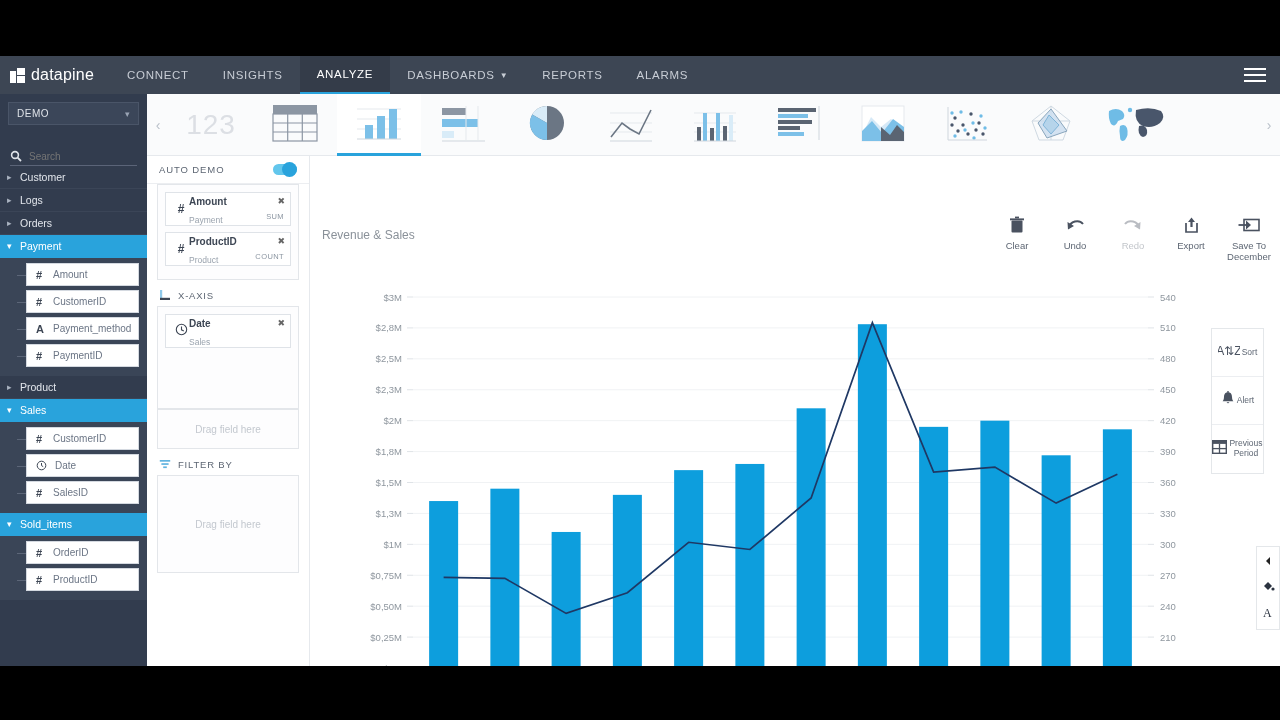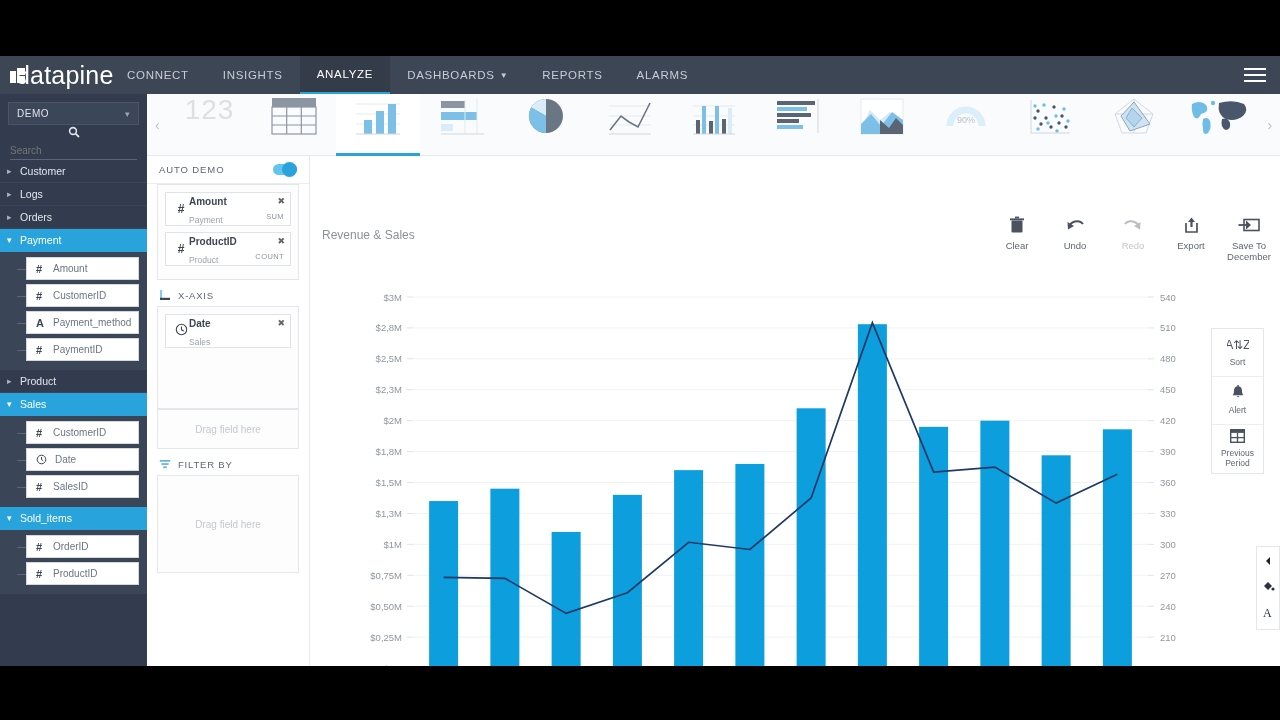--- a/index.html
+++ b/index.html
@@ -9,47 +9,47 @@
   .screen { position: absolute; left: 0; top: 56px; width: 1280px; height: 610px; background: #fff; overflow: hidden; }
 
   
   .topnav { position: absolute; left:0; top:0; width:1280px; height:38px; background:#3d4654; display:flex; align-items:center; }
   .brand { display:flex; align-items:center; gap:6px; padding-left:10px; width:110px; }
   .brand-mark { width:15px; height:15px; position:relative; }
   .brand-mark i { position:absolute; background:#fff; display:block; }
   .brand-mark i:nth-child(1){ left:0; top:3px; width:6px; height:12px; }
   .brand-mark i:nth-child(2){ left:7px; top:0; width:8px; height:7px; }
   .brand-mark i:nth-child(3){ left:7px; top:8px; width:8px; height:7px; }
-  .brand-text { color:#fff; font-size:25px; letter-spacing:.2px; }
+  .brand-text { color:#fff; font-size:16px; letter-spacing:.2px; }
   .navitem { height:38px; padding:0 17px; display:flex; align-items:center; color:#c8cdd5; font-size:11.5px; letter-spacing:.7px; cursor:pointer; }
   .navitem.active { background:#343c49; color:#fff; border-bottom:2px solid #29a3dc; }
   .caret { margin-left:5px; font-size:8px; }
   .hamb { position:absolute; right:14px; top:12px; width:22px; }
   .hamb i { display:block; height:2px; background:#fff; margin-bottom:4px; }
 
   
   .sidebar { position:absolute; left:0; top:38px; width:147px; height:572px; background:#323c4e; overflow:hidden; }
   .db-select { margin:8px 8px 0; height:23px; background:#3b4659; border:1px solid #4a5568; display:flex; align-items:center; padding:0 8px; color:#dfe3e9; font-size:10px; letter-spacing:.5px; cursor:pointer; }
   .db-select .chev { margin-left:auto; font-size:9px; color:#9aa4b4; }
-  .search-row { margin:1px 10px 0; display:flex; align-items:center; gap:7px; border-bottom:1px solid #5b6478; padding-bottom:3px;flex-direction:column; }
+  .search-row { margin:25px 10px 0; display:flex; align-items:center; gap:7px; border-bottom:1px solid #5b6478; padding-bottom:3px; }
   .search-row svg { flex:0 0 auto; }
   .search-row input { background:transparent; border:0; outline:none; color:#98a2b3; font-size:10px; width:100%; font-family:inherit; }
   .tbl { height:23px; display:flex; align-items:center; padding-left:7px; color:#e2e6ec; font-size:10.5px; border-bottom:1px solid #3b4557; cursor:pointer; }
   .tbl .arw { width:13px; font-size:9px; color:#aab3c0; }
   .tbl.open { background:#29a3dc; color:#fff; border-bottom-color:#29a3dc; }
   .tbl.open .arw { color:#fff; }
   .fieldwrap { background:#3a4557; padding:5px 0 5px 0; }
   .field { margin:0 8px 4px 26px; height:23px; background:#fff; border:1px solid #d4d9e0; display:flex; align-items:center; gap:8px; padding-left:9px; font-size:10px; color:#6b7585; cursor:pointer; position:relative; }
   .field::before { content:""; position:absolute; left:-10px; top:11px; width:9px; height:1px; background:#5c6678; }
   .field .ic { font-size:11px; color:#3d4654; font-weight:bold; width:9px; }
 
   
   .strip { position:absolute; left:147px; top:38px; width:1133px; height:62px; background:#fafbfc; border-bottom:1px solid #e6e9ed; display:flex; align-items:center; }
   .strip-arrow { width:22px; text-align:center; color:#b9c0c9; font-size:14px; cursor:pointer; }
-  .ct { width:84px; height:62px; display:flex; justify-content:center; cursor:pointer; }
+  .ct { width:84px; height:62px; display:flex; align-items:center; justify-content:center; cursor:pointer; }
   .ct.sel { background:#fff; border-bottom:3px solid #29a3dc; }
   .ct-123 { color:#dcdfe4; font-size:28px; font-weight:300; letter-spacing:1px; }
 
   
   .cfg { position:absolute; left:147px; top:100px; width:163px; height:510px; background:#fff; border-right:1px solid #e6e9ed; overflow:hidden; }
   .autoq { height:28px; border-bottom:1px solid #eceef1; display:flex; align-items:center; padding:0 12px; }
   .autoq span { font-size:9.5px; color:#5d6673; letter-spacing:.9px; }
   .toggle { margin-left:auto; width:24px; height:11px; border-radius:6px; background:#62c6ec; position:relative; cursor:pointer; }
   .toggle i { position:absolute; right:0; top:-2px; width:15px; height:15px; border-radius:50%; background:#29a3dc; }
   .sec-hd { display:flex; align-items:center; gap:7px; padding:9px 12px 5px; }
@@ -69,21 +69,21 @@
   .pill .x { position:absolute; right:5px; top:3px; font-size:9px; color:#666; cursor:pointer; }
 
   
   .canvas { position:absolute; left:310px; top:100px; width:970px; height:510px; background:#fff; }
   .ctitle { position:absolute; left:12px; top:72px; font-size:12px; color:#8a9199; }
   .tools { position:absolute; right:8px; top:60px; display:flex; gap:12px; }
   .tool { width:46px; display:flex; flex-direction:column; align-items:center; gap:3px; cursor:pointer; }
   .tool .tl { font-size:9.5px; color:#5d6673; text-align:center; line-height:1.15; }
   .tool.disabled .tl, .tool.disabled svg { opacity:.38; }
   .sidetools { position:absolute; right:16px; top:172px; width:53px; border:1px solid #e4e7ea; background:#fff; }
-  .stool { height:48px; display:flex; flex-direction:column; align-items:center; justify-content:center; gap:2px; border-bottom:1px solid #eceef1; cursor:pointer; }
+  .stool { height:48px; display:flex; flex-direction:row; align-items:center; justify-content:center; gap:2px; border-bottom:1px solid #eceef1; cursor:pointer; }
   .stool:last-child { border-bottom:0; }
   .stool .tl { font-size:8.5px; color:#5d6673; text-align:center; line-height:1.12; }
   .plot { position:absolute; left:0; top:0; width:970px; height:510px; }
 
   
   .edge { position:absolute; right:0; top:490px; width:24px; background:#fff; border:1px solid #e4e7ea; padding:6px 0; display:flex; flex-direction:column; align-items:center; gap:8px; }
   .edge div { cursor:pointer; color:#3d4654; }
 </style>
 </head>
 <body>
@@ -302,26 +302,20 @@
               <rect x="5" y="31" width="26" height="4" fill="#7cc0e8"></rect>
               <line x1="46" y1="5" x2="46" y2="39" stroke="#cfd6dd"></line>
             </svg></span>
         </div>
         <div class="ct">
           <span><svg width="52" height="44" viewBox="0 0 52 44">
               <rect x="5" y="5" width="42" height="35" fill="#fff" stroke="#e5e9ed"></rect>
               <path d="M5 34 L14 16 L24 26 L34 18 L47 30 L47 40 L5 40 Z" fill="#d6e9f7"></path>
               <path d="M5 30 L15 20 L25 32 L36 18 L47 26 L47 40 L5 40 Z" fill="#7cc0e8"></path>
               <path d="M24 26 L33 34 L40 24 L47 31 L47 40 L24 40 Z" fill="#5a6472"></path>
-            </svg></span>
-        </div>
-        <div class="ct">
-          <span><svg width="52" height="44" viewBox="0 0 52 44">
-              <path d="M10 32 A16 16 0 1 1 42 32" fill="none" stroke="#dbeefa" stroke-width="7"></path>
-              <text x="26" y="29" font-size="9" fill="#b6c0ca" text-anchor="middle" font-family="Liberation Sans, sans-serif">90%</text>
             </svg></span>
         </div>
         <div class="ct">
           <span><svg width="52" height="44" viewBox="0 0 52 44">
               <g fill="#49566b">
                 <circle cx="14" cy="17" r="1.7"></circle>
                 <circle cx="22" cy="24" r="1.7"></circle>
                 <circle cx="30" cy="13" r="1.7"></circle>
                 <circle cx="38" cy="22" r="1.7"></circle>
                 <circle cx="17" cy="30" r="1.7"></circle>

